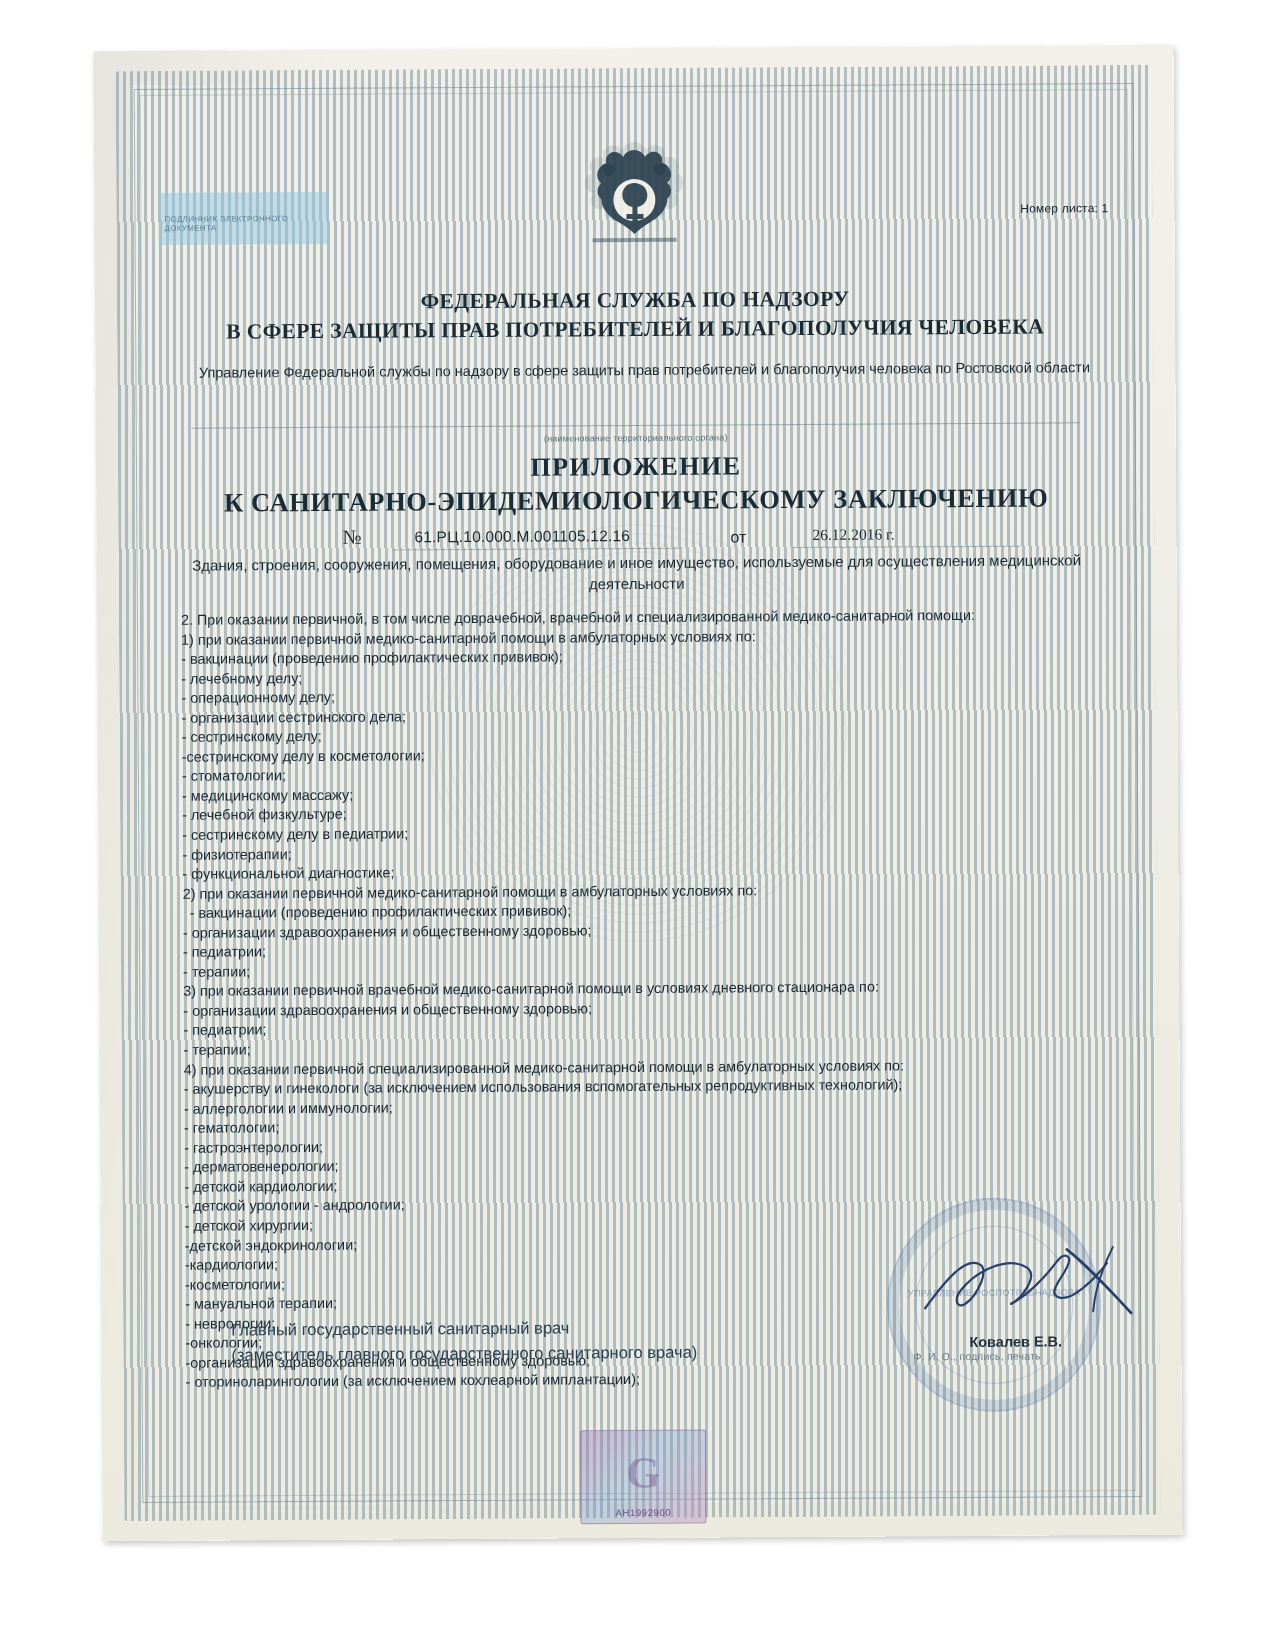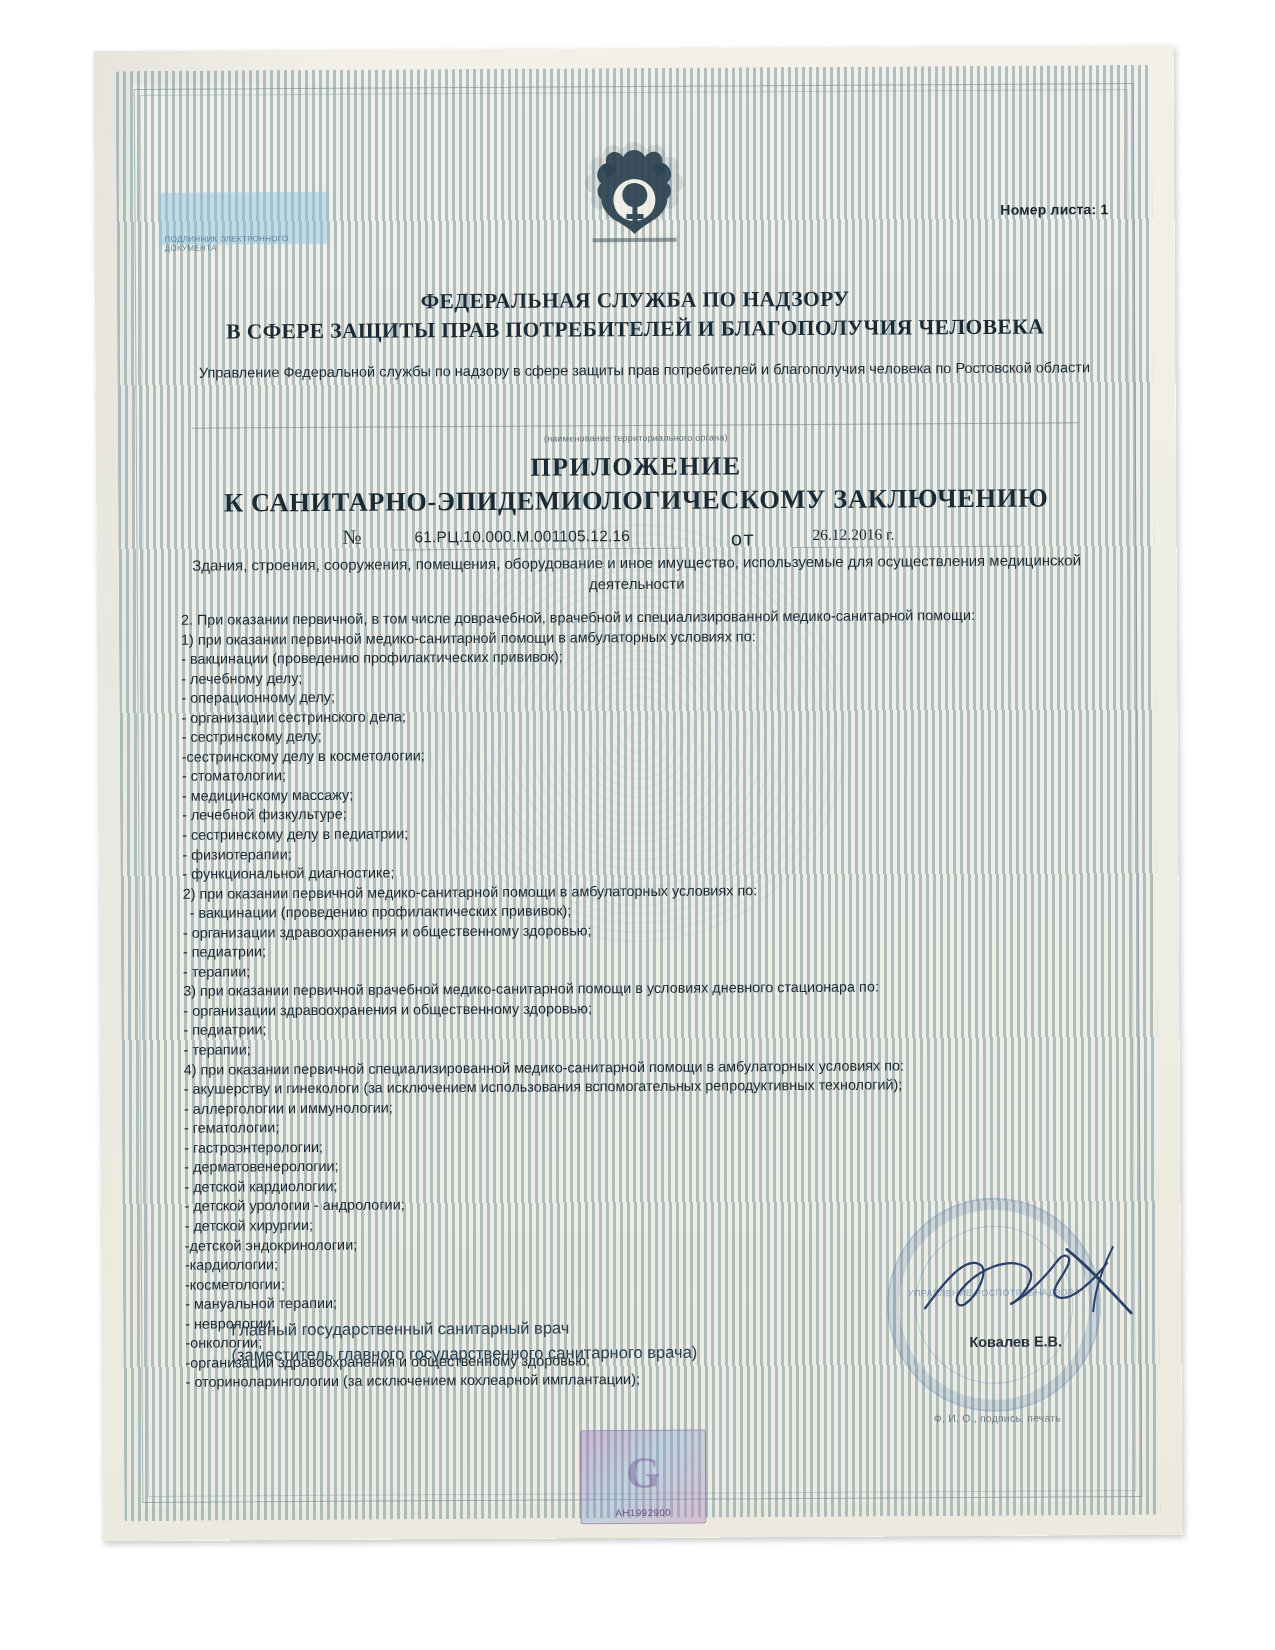--- a/index.html
+++ b/index.html
@@ -73,22 +73,22 @@
     right: 56px;
     bottom: 52px;
     color: #1f2f3a;
   }
 
   
   .sheet-no {
     position: absolute;
     right: 10px;
     top: 104px;
-    font-size: 14px;
-    font-weight: bold;
+    font-size: 12px;
+    font-weight: normal;
     color: #16222c;
     letter-spacing: .2px;
   }
 
   
   .blue-box {
     position: absolute;
     left: 8px;
     top: 90px;
     width: 170px;
@@ -100,21 +100,20 @@
     position: absolute;
     left: 14px;
     top: 112px;
     width: 160px;
     font-size: 8px;
     color: rgba(40,90,130,0.65);
     line-height: 9px;
     letter-spacing: .3px;
     overflow: hidden;
     height: 22px;
-    margin-top: 20px;
   }
 
   
   .emblem {
     position: absolute;
     left: 50%;
     margin-left: -72px;
     top: 38px;
     width: 144px;
     height: 126px;
@@ -211,22 +210,22 @@
     position: absolute;
     left: 262px;
     top: 3px;
     font-size: 15.5px;
     letter-spacing: .2px;
   }
   .num-ot {
     position: absolute;
     left: 578px;
     top: 5px;
-    font-family: Liberation Mono, monospace;
-    font-size: 20px;
+    font-family: Liberation Sans, sans-serif;
+    font-size: 16px;
   }
   .num-date {
     position: absolute;
     left: 660px;
     top: 3px;
     font-size: 15.5px;
     font-family: Liberation Serif, serif;
   }
   .num-line1 {
     position: absolute;
@@ -270,25 +269,24 @@
     position: absolute;
     left: 74px;
     top: 1215px;
     font-size: 16.5px;
     line-height: 25px;
     color: #2b4152;
   }
   .fio-caption {
     position: absolute;
     left: 756px;
-    top: 1314px;
+    top: 1252px;
     font-size: 10.5px;
     color: #6d7d86;
     letter-spacing: .2px;
-    margin-left: 20px;
   }
   .fio-name {
     position: absolute;
     left: 812px;
     top: 1236px;
     font-size: 14.5px;
     color: #26323c;
     font-weight: bold;
   }
 

